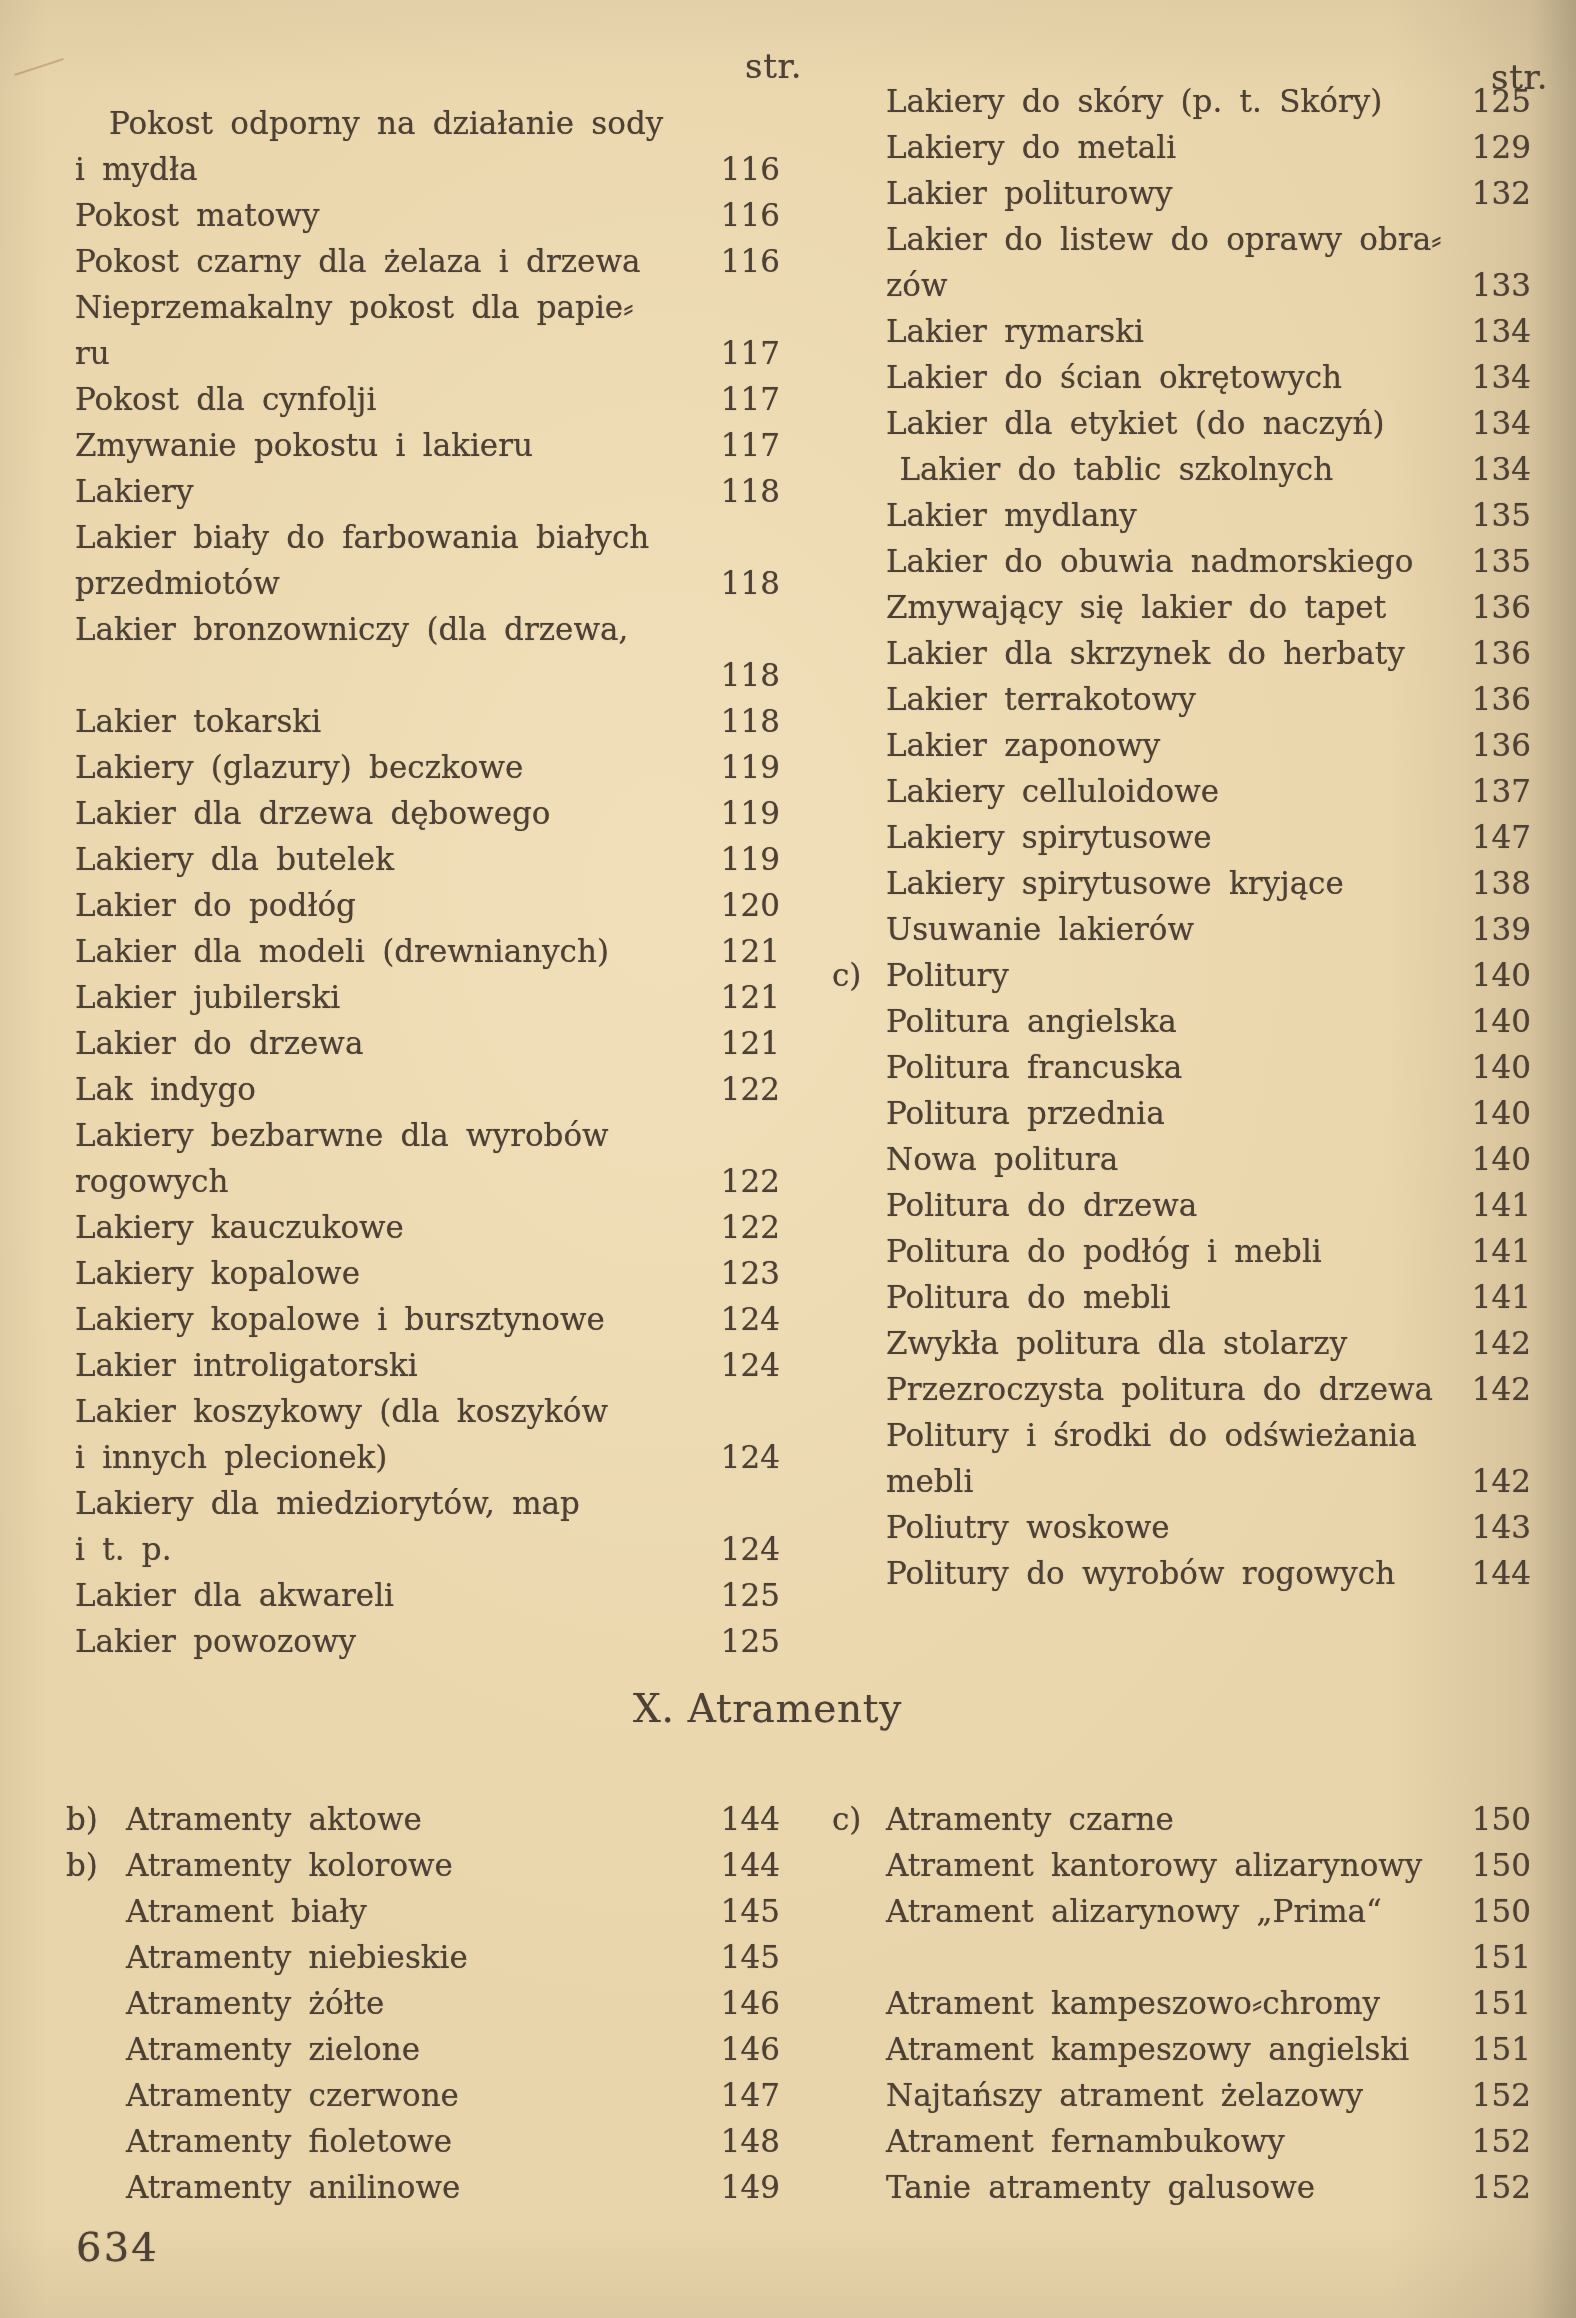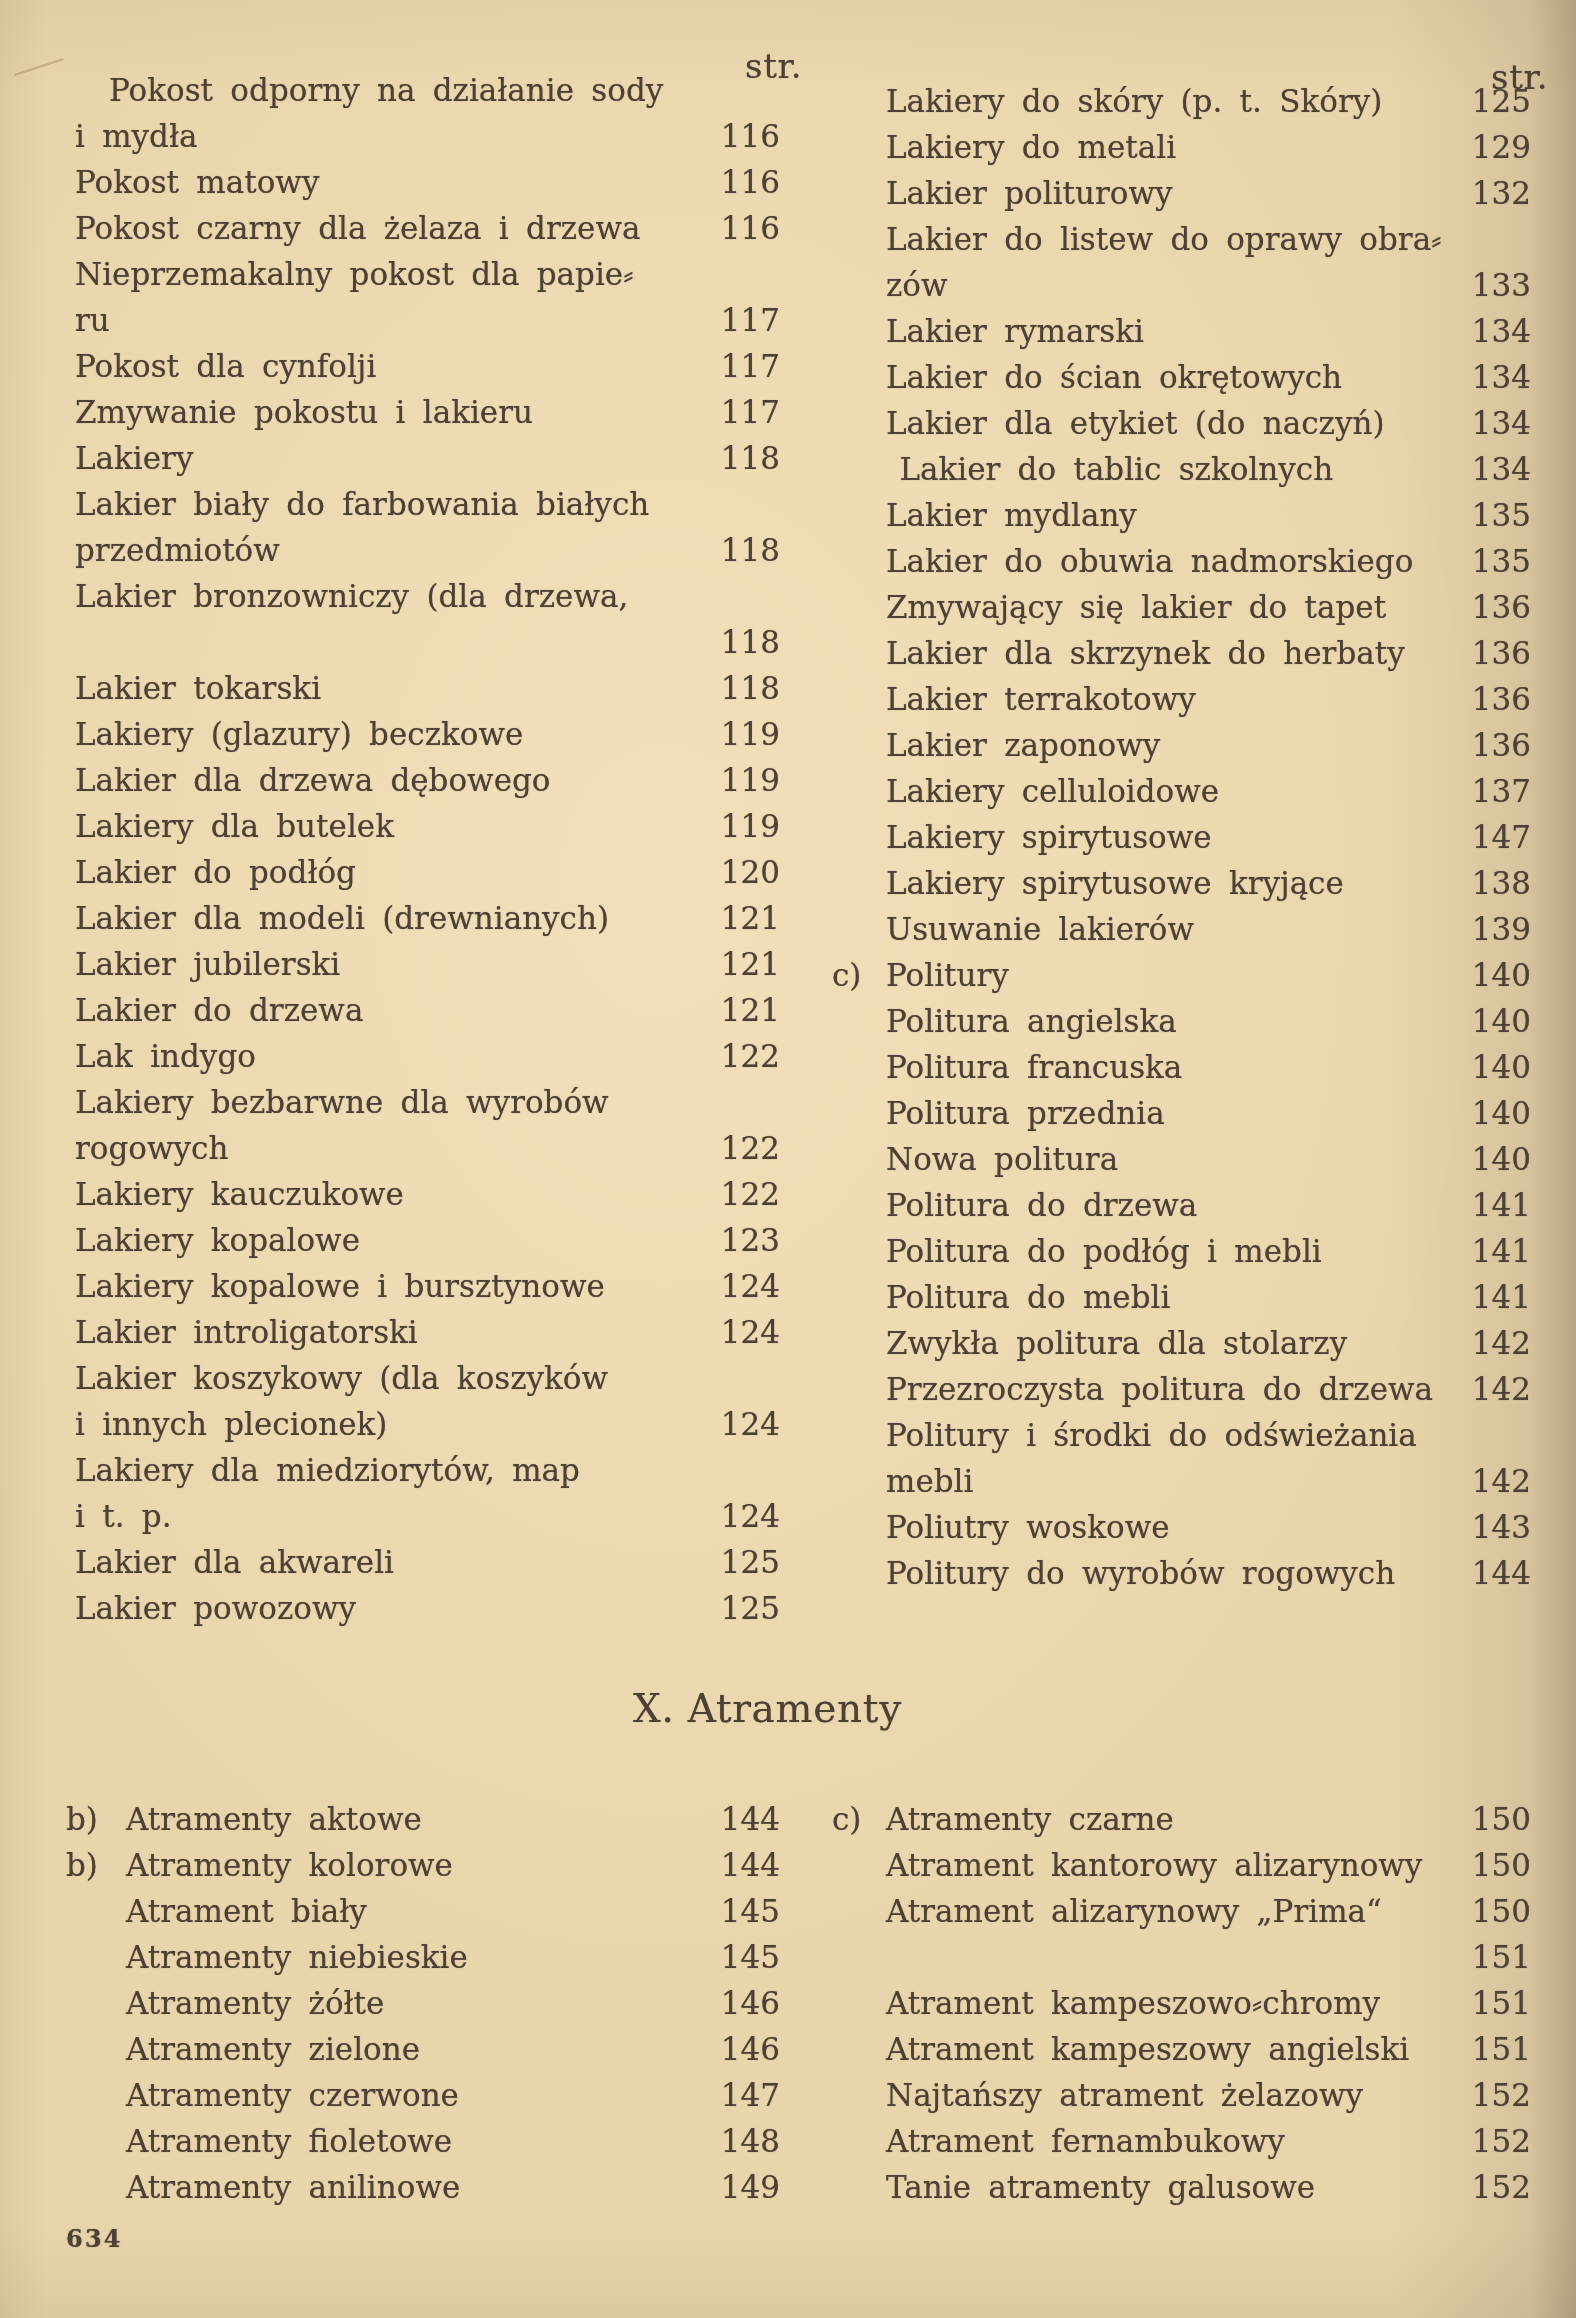--- a/index.html
+++ b/index.html
@@ -19,33 +19,33 @@
     position:absolute;left:13.4px;top:66px;width:52px;height:2.2px;
     background:rgba(140,100,60,.35);transform:rotate(-18deg);border-radius:1.5px;
   }
   .ink{ text-shadow:0 0 0.9px rgba(77,65,54,.6); }
   .strlab{
     position:absolute;font-size:34px;letter-spacing:0.7px;
   }
   .col{position:absolute;font-size:31px;line-height:46px;word-spacing:.24em;}
   .row{display:flex;align-items:baseline;}
   .row .txt{white-space:nowrap;}
-  .row .txt.ind{padding-left:34px;}
+  .row .txt.ind{padding-left:34px;margin-top:33px;}
   .row .txt.ind2{padding-left:13.4px;}
   .row .num{margin-left:auto;white-space:nowrap;padding-left:15px;}
   .row .marker{flex:0 0 54px;white-space:nowrap;}
   .col.gut-wide .marker{flex:0 0 60px;}
   .section-title{
     position:absolute;top:1686px;left:0;width:1577px;
     text-align:center;font-size:39px;transform:translateX(-21px);
     letter-spacing:0.7px;
   }
   .folio{
-    position:absolute;left:66px;top:2224px;
-    font-size:24px;font-weight:bold;letter-spacing:2.2px;
+    position:absolute;left:76px;top:2224px;
+    font-size:40px;font-weight:normal;letter-spacing:2.2px;
     text-shadow:0 0 1.2px rgba(70,58,48,.7);
   }
 </style>
 </head>
 <body>
 
 <div class="page">
   <div class="scratch"></div>
 
   <div class="strlab ink" style="left:745px;top:46px;">str.</div>

